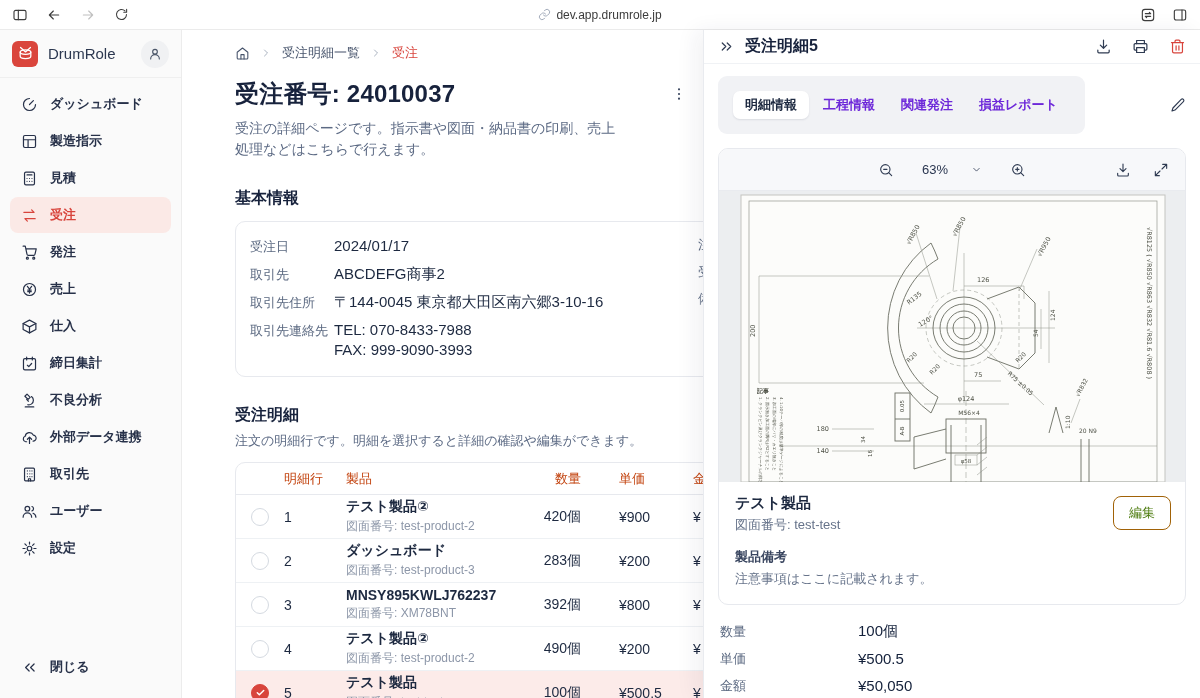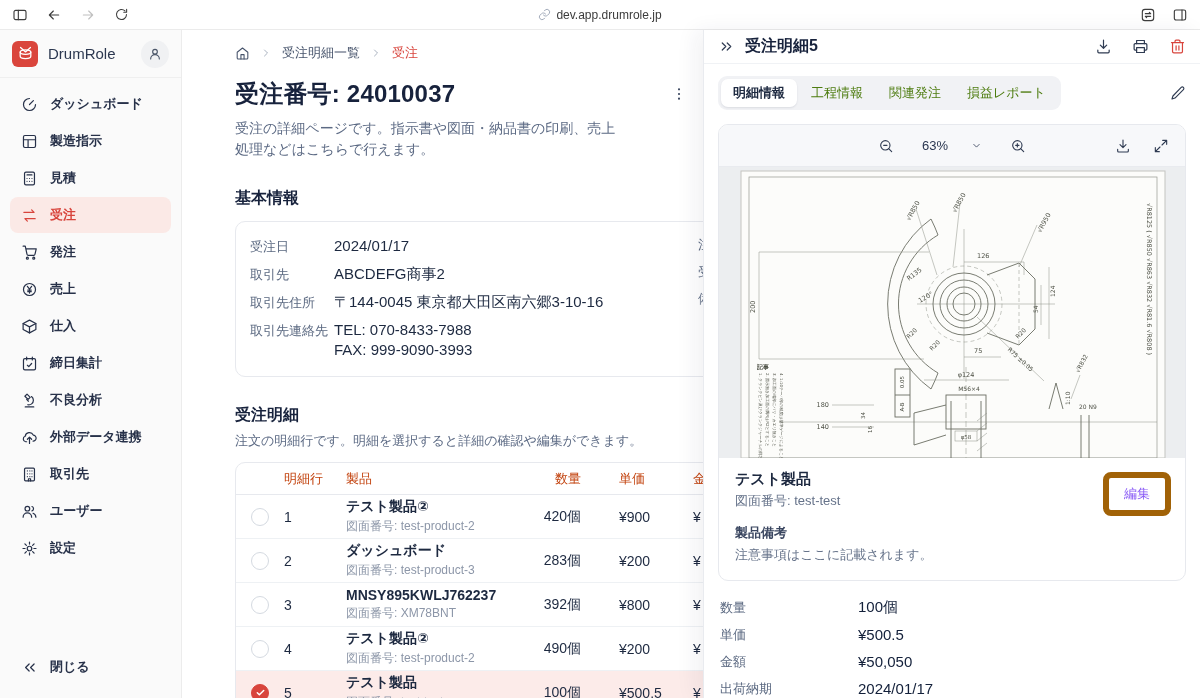--- a/index.html
+++ b/index.html
@@ -74,36 +74,36 @@
 
   
   .panel { position:absolute; top:30px; left:703px; width:497px; bottom:0; background:#fff;
     border-left:1px solid #e9ebef; box-shadow:-8px 0 20px rgba(30,40,70,.06); }
   .panel-head { height:34px; display:flex; align-items:center; padding:0 14px; border-bottom:1px solid #f0f2f5; color:#2a3650; }
   .panel-title { font-size:16px; font-weight:700; color:#17223c; margin-left:10px; }
   .ph-actions { margin-left:auto; display:flex; align-items:center; gap:20px; }
   .ic-btn { background:none; border:none; padding:0; color:#2f3b52; cursor:pointer; display:flex; }
   .ic-btn.danger { color:#d8443c; }
   .tabs-row { display:flex; align-items:center; margin:12px 14px 0; }
-  .tabs { display:inline-flex; background:#f1f2f5; border-radius:9px; padding:3px; gap:2px; }
-  .tab { font-size:13px; color:#4d7c0f; padding:5px 12px; border-radius:7px; background:none; border:none; cursor:pointer; }
+  .tabs { display:inline-flex; background:#f1f2f5; border-radius:9px; padding:15px; gap:2px; }
+  .tab { font-size:13px; color:#6d28d9; padding:5px 12px; border-radius:7px; background:none; border:none; cursor:pointer;font-weight:bold; }
   .tab.active { background:#fff; color:#1d2940; font-weight:600; box-shadow:0 1px 2px rgba(20,30,60,.10); }
   .pencil { margin-left:auto; }
   .viewer-card { margin:14px 14px 0; border:1px solid #e7e9ee; border-radius:10px; overflow:hidden; background:#fff; }
   .viewer-toolbar { height:42px; background:#f7f8fa; border-bottom:1px solid #e9ebef; display:flex; align-items:center;
     padding:0 16px; position:relative; }
   .vt-center { position:absolute; left:0; right:0; display:flex; justify-content:center; align-items:center; gap:28px; }
   .vt-right { margin-left:auto; display:flex; align-items:center; gap:22px; position:relative; z-index:1; }
   .zoom-pct { display:flex; align-items:center; gap:23px; font-size:13px; color:#2a3650; background:none; border:none; cursor:pointer; }
   .drawing-wrap { height:291px; background:#eceef0; }
   .product-info { padding:12px 16px 16px; position:relative; }
   .prod-name { font-size:15px; font-weight:700; color:#1d2940; }
   .prod-code { font-size:13px; color:#66738a; margin-top:3px; }
-  .edit-btn { position:absolute; right:14px; top:14px; border:6px solid #a16207; border-radius:8px; background:#fff;
-    font-size:13px; color:#8b5cf6; padding:7px 15px; cursor:pointer; }
+  .edit-btn { position:absolute; right:14px; top:14px; border:1px solid #a16207; border-radius:8px; background:#fff;
+    font-size:13px; color:#4d7c0f; padding:7px 15px; cursor:pointer; }
   .remarks-label { margin-top:14px; font-size:13px; font-weight:700; color:#3a4660; }
   .remarks { margin-top:4px; font-size:13px; color:#66738a; }
   .details { margin:13px 16px 0; }
   .d-row { display:flex; align-items:center; height:27px; }
   .d-label { width:138px; flex:none; font-size:13px; color:#5a6880; }
   .d-value { font-size:15px; color:#13203a; }
 
   
   .tdraw text { fill:#4e5146; font-family:"DejaVu Sans",sans-serif; }
   .tdraw .ln { stroke:#6a6d62; stroke-width:.9; fill:none; }

